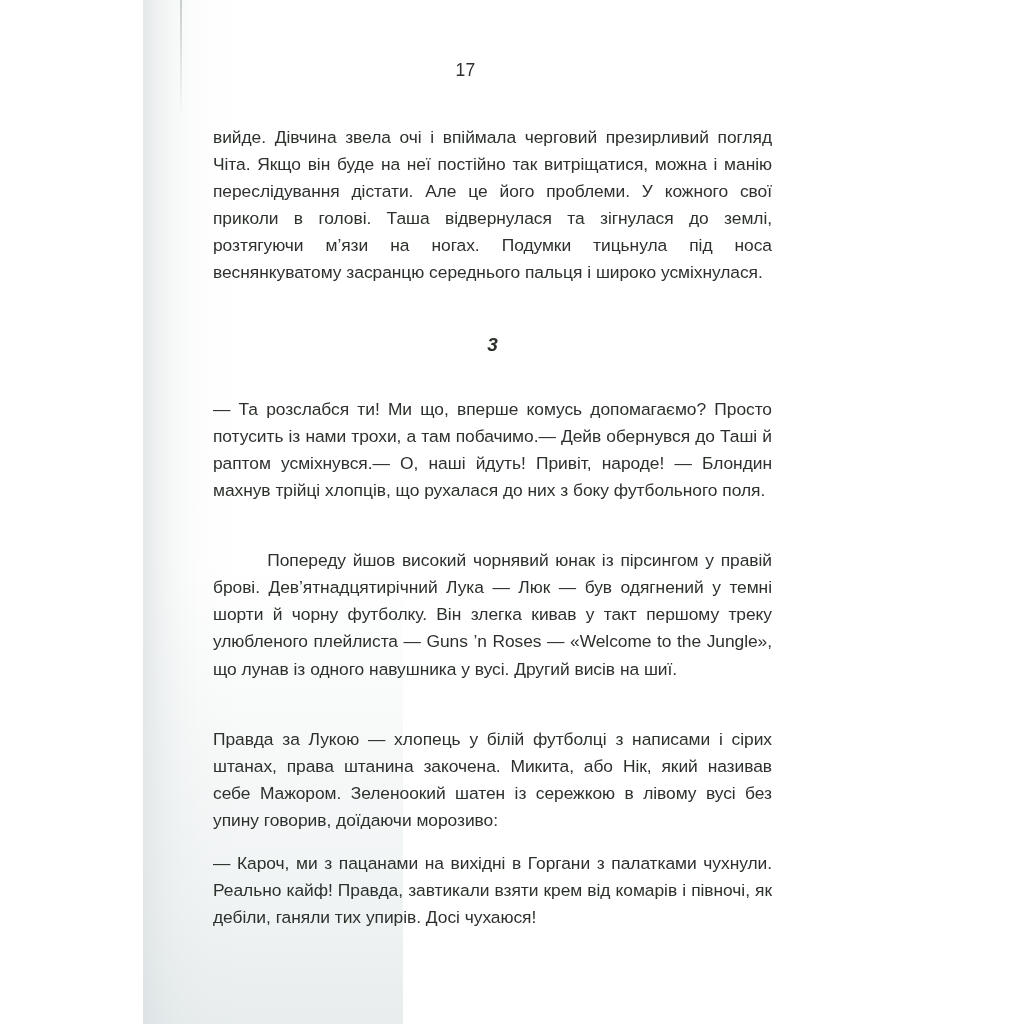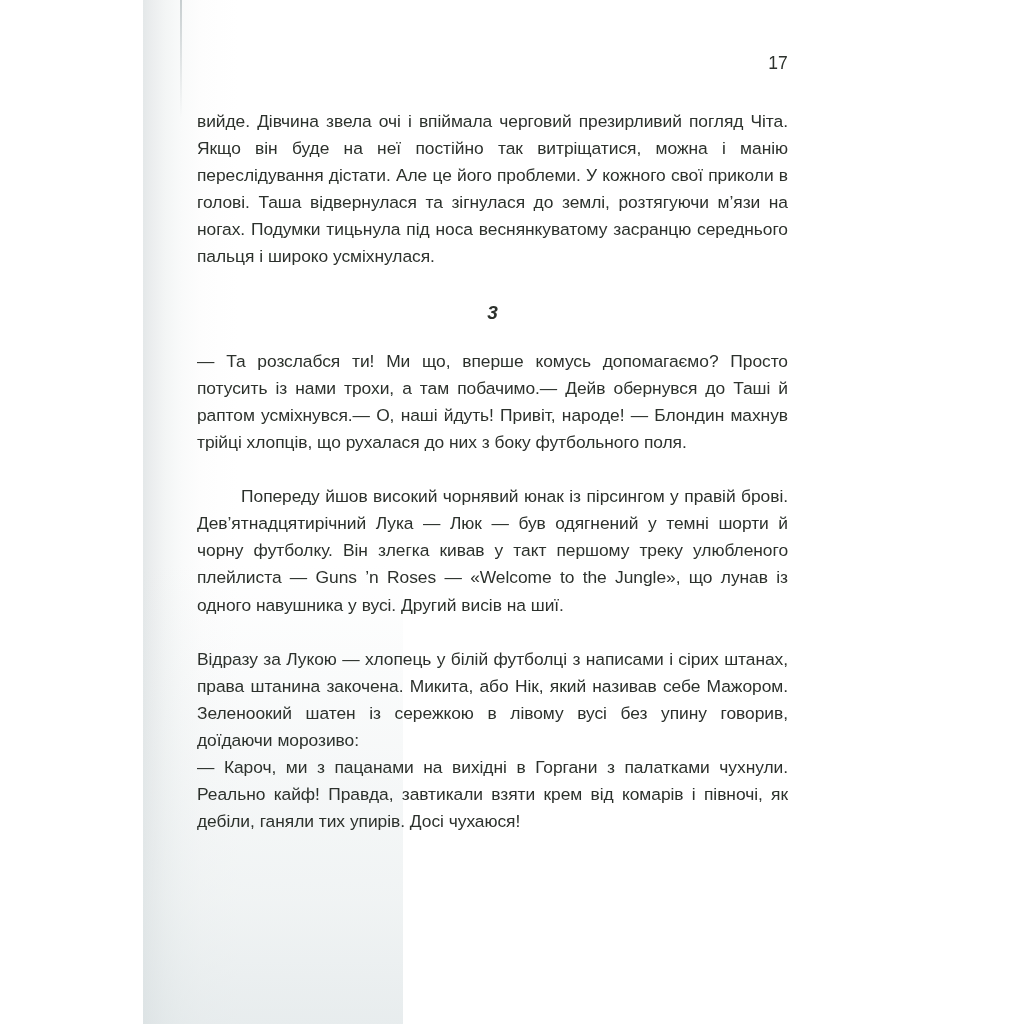--- a/index.html
+++ b/index.html
@@ -53,45 +53,45 @@
     left: 0;
     top: 0;
     width: 260px;
     height: 1024px;
     background: linear-gradient(to bottom, rgba(225,231,232,0.0) 0%, rgba(225,231,232,0.0) 55%, rgba(222,229,230,0.45) 88%, rgba(216,224,226,0.6) 100%);
     pointer-events: none;
   }
 
   .folio {
     position: absolute;
-    top: 53px;
+    top: 60px;
     left: 0;
     width: 645px;   
-    text-align: right;
+    text-align: center;
     font-size: 17.5px;
     color: #2c312c;
     letter-spacing: 0.2px;
   }
 
   .textblock {
     position: absolute;
     left: 54px;     
     top: 108px;
     width: 591px;   
     color: #2c312c;
     font-size: 17.4px;
     line-height: 27.1px;
     text-align: justify;
     text-justify: inter-word;
     letter-spacing: -0.05px;
     word-spacing: 0.1px;
   }
 
   .textblock p {
-    margin: 0;
+    margin: 16px;
     text-indent: 0;
     white-space: pre-wrap;
   }
 
   .para-indent {
     text-indent: 29px;
   }
 
   .chapter-num {
     margin: 0;
@@ -124,20 +124,20 @@
 
       <p class="chapter-num">3</p>
 
 
       <p class="para-indent">— Та розслабся ти! Ми що, вперше комусь допомагаємо? Просто потусить із нами трохи, а там побачимо.— Дейв обер­нувся до Таші й раптом усміхнувся.— О, наші йдуть! Привіт, народе! — Блондин махнув трійці хлопців, що рухалася до них з боку футбольного поля.</p>
 
       <p class="para-indent">
         <span>Попереду йшов високий чорнявий юнак із пірсингом у пра­вій брові. Дев’ятнадцятирічний Лука — Люк — був одягнений у темні шорти й чорну футболку. Він злегка кивав у такт першо­му треку улюбленого плейлиста — </span><span class="it">Guns ’n Roses</span><span> — </span><span class="it">«Welcome to the Jungle»</span><span>, що лунав із одного навушника у вусі. Другий висів на шиї.</span>
       </p>
 
-      <p class="para-indent">Відразу за Лукою — хлопець у білій футболці з написами і сірих штанах, права штанина закочена. Микита, або Нік, який називав себе Мажором. Зеленоокий шатен із сережкою в ліво­му вусі без упину говорив, доїдаючи морозиво:</p>
+      <p class="para-indent">Правда за Лукою — хлопець у білій футболці з написами і сірих штанах, права штанина закочена. Микита, або Нік, який називав себе Мажором. Зеленоокий шатен із сережкою в ліво­му вусі без упину говорив, доїдаючи морозиво:</p>
 
       <p class="para-indent">— Кароч, ми з пацанами на вихідні в Горгани з палатками чухнули. Реально кайф! Правда, завтикали взяти крем від кома­рів і півночі, як дебіли, ганяли тих упирів. Досі чухаюся!</p>
 
     </div>
   </div>
 
 </div>
 
 </body></html>

